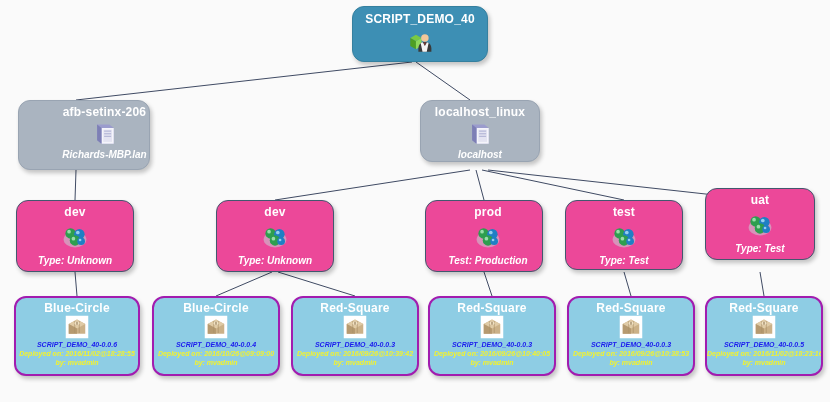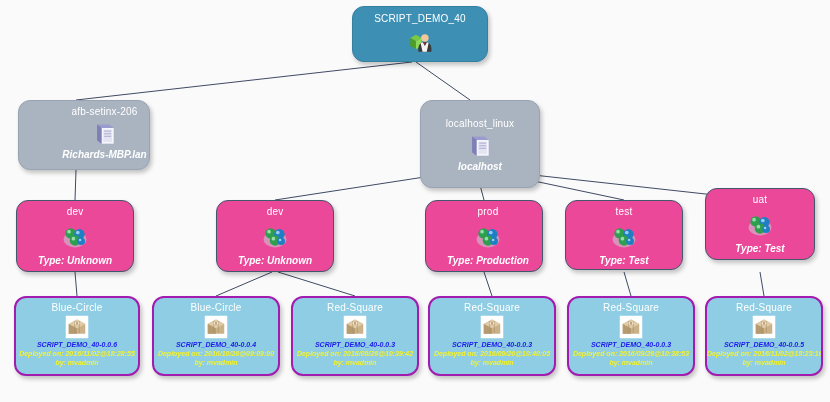--- a/index.html
+++ b/index.html
@@ -44,22 +44,22 @@
   }
   .node-env {
     background: #ec4899;
     border: 1px solid #42586f;
   }
   .node-pkg {
     background: #8ecde4;
     border: 2px solid #a21caf;
   }
   .n-title {
-    font-size: 10px;
-    font-weight: normal;
+    font-size: 12px;
+    font-weight: bold;
     color: #ffffff;
     letter-spacing: 0.2px;
     line-height: 10px;
     white-space: nowrap;
   }
   .node-pkg .n-title {
     color: #ffffff;
   }
   .n-sub {
     font-size: 10px;
@@ -148,21 +148,21 @@
             <path d="M12 9 L26 9 L26 27 L12 27 Z" fill="#f5f5fb"></path>
             <path d="M7 5 L12 9 L12 27 L7 23 Z" fill="#7d7fb5"></path>
             <rect x="14" y="11" width="10" height="14" fill="#e4e4f2"></rect>
             <rect x="15" y="12" width="8" height="1.4" fill="#b6b8d8"></rect>
             <rect x="15" y="15" width="8" height="1.4" fill="#b6b8d8"></rect>
             <rect x="15" y="18" width="8" height="1.4" fill="#b6b8d8"></rect>
           </svg>
         </div>
         <div class="n-sub">Richards-MBP.lan</div>
       </div>
-      <div class="node node-host" style="left: 420px; top: 100px; width: 120px; height: 88px; padding-top: 18px;">
+      <div class="node node-host" style="left: 420px; top: 100px; width: 120px; height: 62px; padding-top: 6px;">
         <div class="n-title">localhost_linux</div>
         <div class="icon-wrap" style="margin: 3px 0px 2px;">
           <svg width="28" height="28" viewBox="0 0 32 32" class="n-icon">
             <path d="M7 5 L21 5 L26 9 L26 27 L12 27 L7 23 Z" fill="#9b9ccd"></path>
             <path d="M12 9 L26 9 L26 27 L12 27 Z" fill="#f5f5fb"></path>
             <path d="M7 5 L12 9 L12 27 L7 23 Z" fill="#7d7fb5"></path>
             <rect x="14" y="11" width="10" height="14" fill="#e4e4f2"></rect>
             <rect x="15" y="12" width="8" height="1.4" fill="#b6b8d8"></rect>
             <rect x="15" y="15" width="8" height="1.4" fill="#b6b8d8"></rect>
             <rect x="15" y="18" width="8" height="1.4" fill="#b6b8d8"></rect>
@@ -212,21 +212,21 @@
             <circle cx="11" cy="13" r="6" fill="#2e9e4f"></circle>
             <circle cx="9.2" cy="11" r="2.1" fill="#a8e8b8" opacity="0.85"></circle>
             <circle cx="21" cy="14" r="6" fill="#1f7fc4"></circle>
             <circle cx="19.2" cy="12" r="2.1" fill="#a9dcf6" opacity="0.85"></circle>
             <circle cx="16" cy="21" r="6" fill="#2e9e4f"></circle>
             <circle cx="14.2" cy="19" r="2.1" fill="#a8e8b8" opacity="0.85"></circle>
             <circle cx="23" cy="22" r="4.4" fill="#1f7fc4"></circle>
             <circle cx="21.8" cy="20.6" r="1.5" fill="#a9dcf6" opacity="0.85"></circle>
           </svg>
         </div>
-        <div class="n-sub">Type: Production</div>
+        <div class="n-sub">Test: Production</div>
       </div>
       <div class="node node-env" style="left: 565px; top: 200px; width: 118px; height: 70px; padding-top: 6px;">
         <div class="n-title">test</div>
         <div class="icon-wrap" style="margin: 5px 0px 6px;">
           <svg width="28" height="28" viewBox="0 0 32 32" class="n-icon">
             <ellipse cx="16" cy="20" rx="13" ry="9" fill="#c9cfd6" opacity="0.55"></ellipse>
             <circle cx="11" cy="13" r="6" fill="#2e9e4f"></circle>
             <circle cx="9.2" cy="11" r="2.1" fill="#a8e8b8" opacity="0.85"></circle>
             <circle cx="21" cy="14" r="6" fill="#1f7fc4"></circle>
             <circle cx="19.2" cy="12" r="2.1" fill="#a9dcf6" opacity="0.85"></circle>

